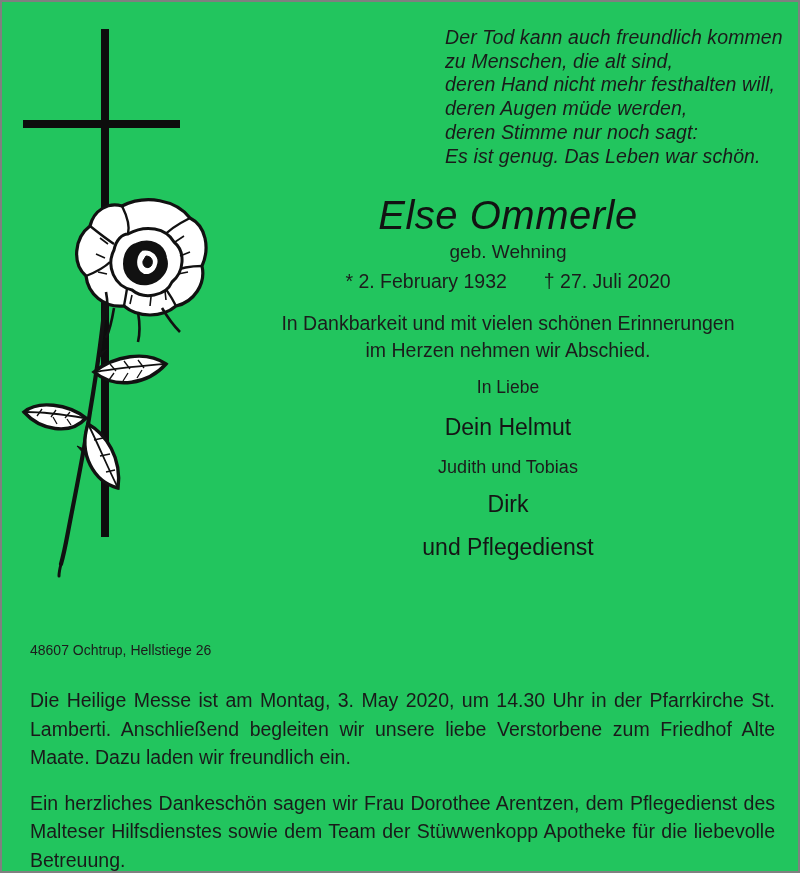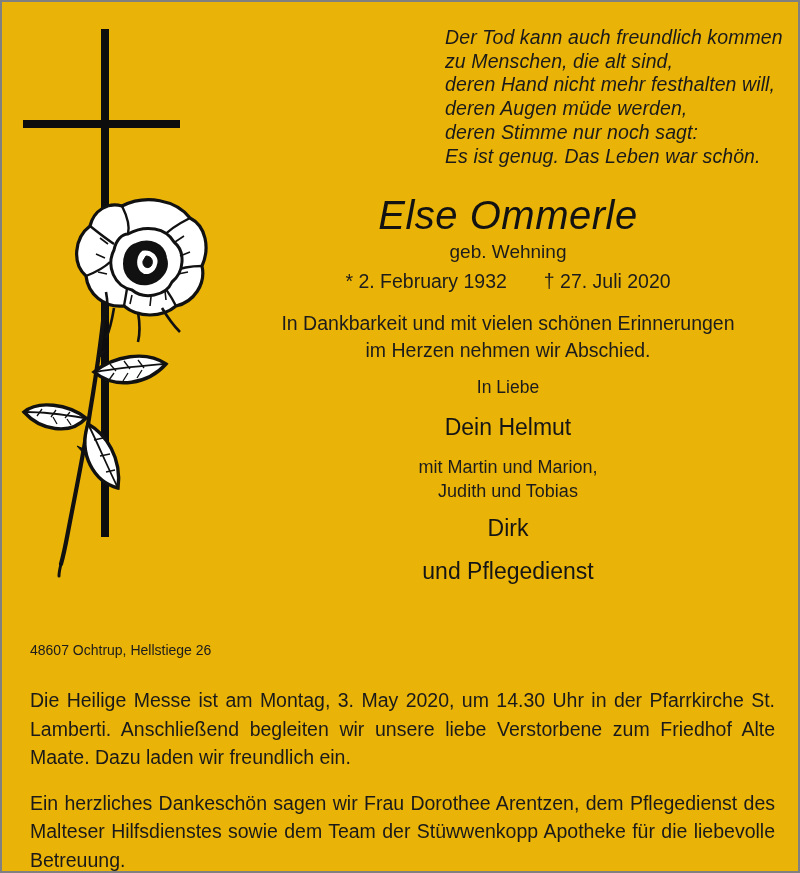--- a/index.html
+++ b/index.html
@@ -9,21 +9,21 @@
   }
   body {
     font-family: "Liberation Sans", sans-serif;
     color: #1a1a1a;
   }
   #page {
     position: relative;
     width: 800px;
     height: 873px;
     box-sizing: border-box;
-    background: #eab308;
+    background: #22c55e;
     border: 2px solid #808080;
     overflow: hidden;
   }
 
   
   #emblem {
     position: absolute;
     left: 8px;
     top: 18px;
     width: 220px;
@@ -225,21 +225,20 @@
       <div>im Herzen nehmen wir Abschied.</div>
     </div>
 
     <div class="family">
       <div class="fam-small">In Liebe</div>
       <div class="sp-10"></div>
 
       <div class="fam-large">Dein Helmut</div>
       <div class="sp-10"></div>
 
-      <div class="fam-mid">mit Martin und Marion,</div>
       <div class="fam-mid">Judith und Tobias</div>
       <div class="sp-6"></div>
 
       <div class="fam-large">Dirk</div>
       <div class="sp-10"></div>
 
       <div class="fam-large">und Pflegedienst</div>
     </div>
   </div>
 

